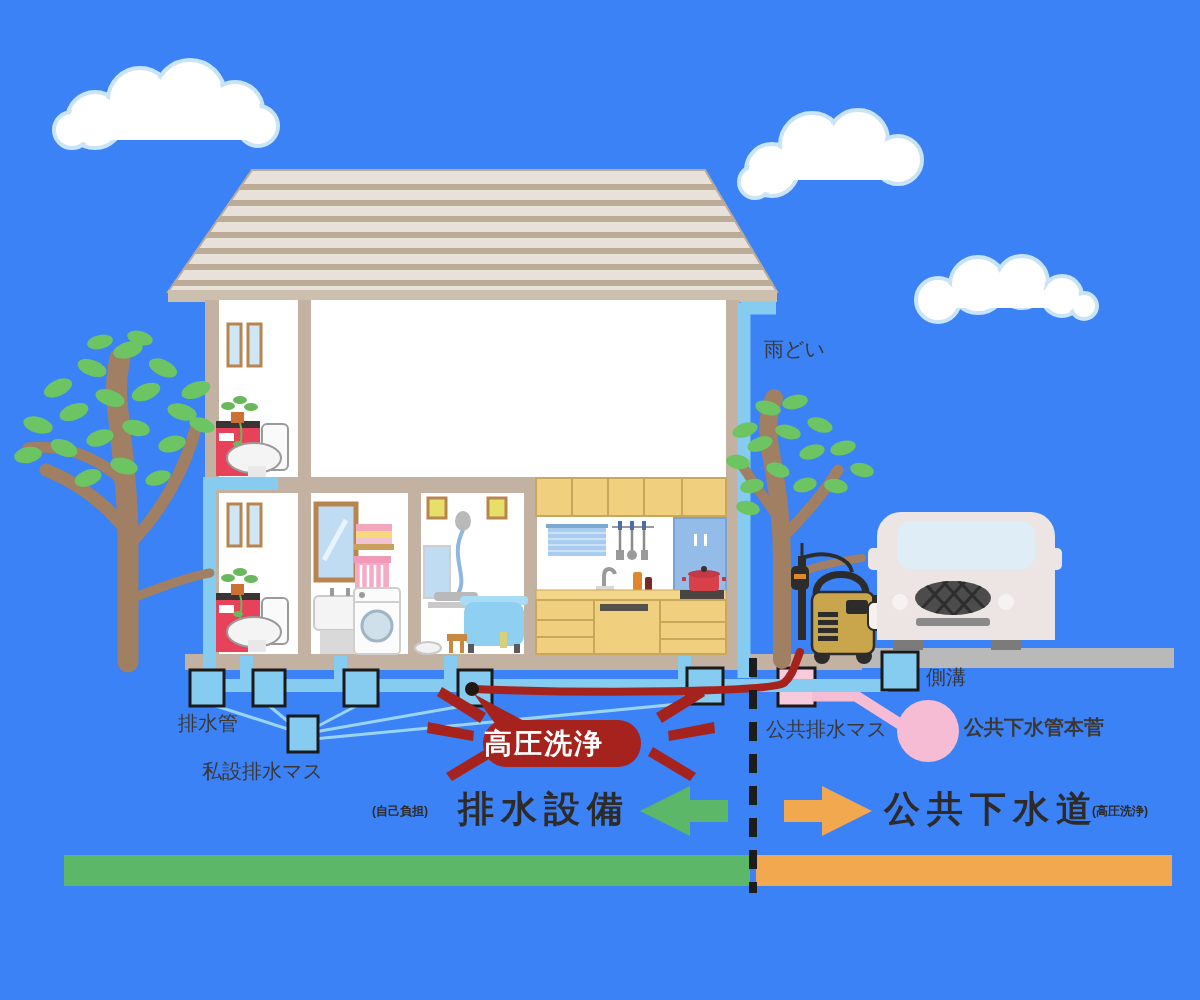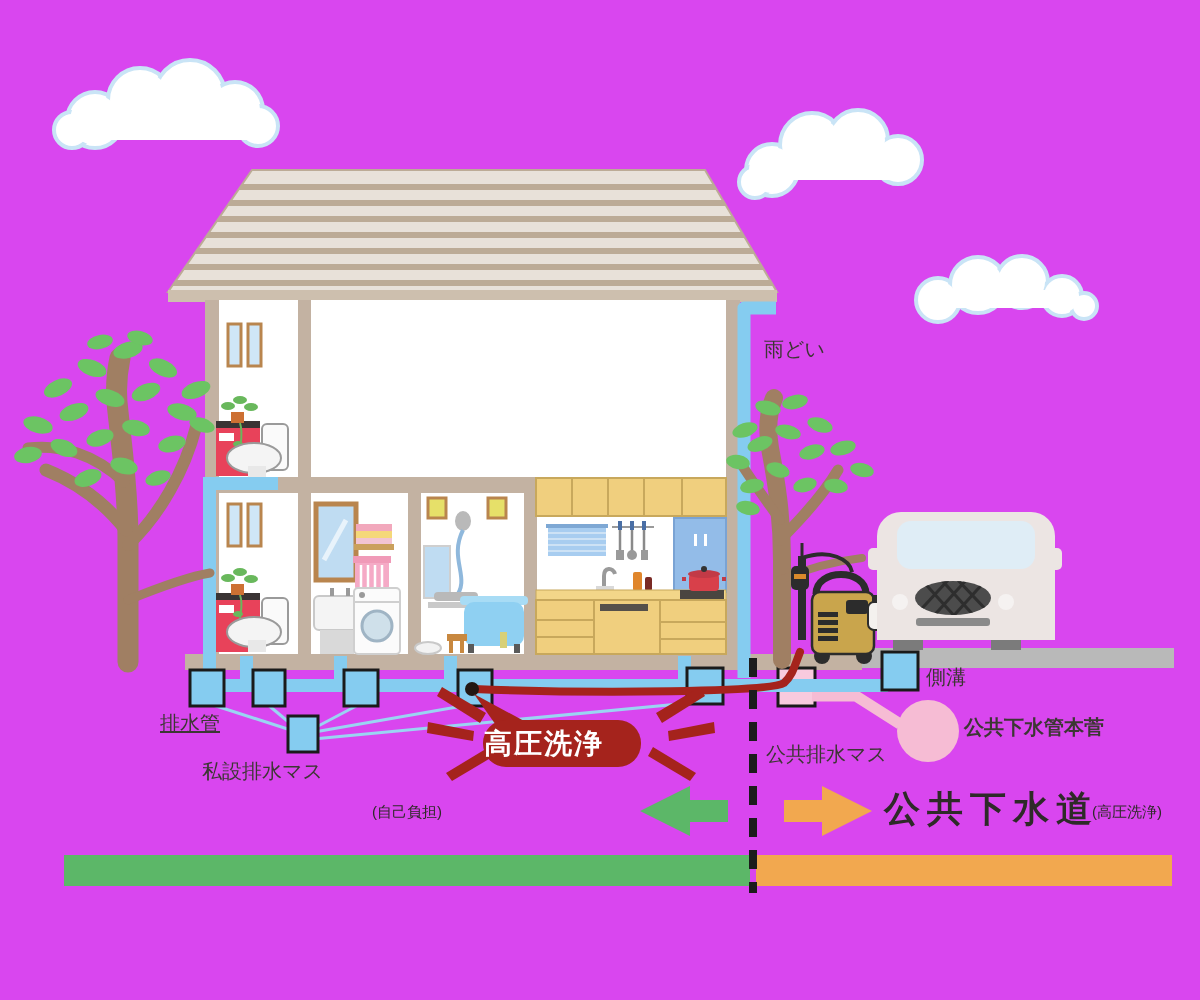--- a/index.html
+++ b/index.html
@@ -1,23 +1,23 @@
 <!DOCTYPE html>
 <html><head>
 <meta charset="utf-8">
 <style>
   html,body{margin:0;padding:0;background:#ffffff;}
-  .stage{position:relative;width:1200px;height:1000px;background:#d946ef;overflow:hidden;
+  .stage{position:relative;width:1200px;height:1000px;background:#3b82f6;overflow:hidden;
          font-family:"Liberation Sans","DejaVu Sans",sans-serif;}
   .stage svg{position:absolute;left:0;top:0;}
   .lbl{position:absolute;white-space:nowrap;font-size:20px;color:#3c3733;}
   .badge-text{position:absolute;left:484px;top:721px;width:158px;height:46px;line-height:46px;
       text-align:left;font-size:28px;font-weight:bold;color:#ffffff;letter-spacing:2px;}
   .title{position:absolute;font-size:36px;font-weight:bold;color:#2e2a28;letter-spacing:7px;white-space:nowrap;}
-  .note{position:absolute;font-size:15px;font-weight:normal;color:#2e2a28;white-space:nowrap;}
+  .note{position:absolute;font-size:12px;font-weight:bold;color:#2e2a28;white-space:nowrap;}
 </style>
 </head>
 <body>
 
 <div class="stage">
 <svg width="1200" height="1000" viewBox="0 0 1200 1000">
 
   <g>
     <g fill="#ffffff" stroke="#c9e4f6" stroke-width="4">
       <circle cx="95" cy="120" r="28"></circle>
@@ -439,22 +439,23 @@
 
   <rect x="64" y="855" width="686" height="31" fill="#5cb768"></rect>
   <rect x="756" y="855" width="416" height="31" fill="#f2a84f"></rect>
   <polygon points="640,811 690,786 690,800 728,800 728,822 690,822 690,836" fill="#5cb768"></polygon>
   <polygon points="872,811 822,786 822,800 784,800 784,822 822,822 822,836" fill="#f2a84f"></polygon>
 
   <line x1="753" y1="658" x2="753" y2="893" stroke="#1c1c1c" stroke-width="8" stroke-dasharray="19 13"></line>
 </svg>
 
   <div class="lbl" style="left:764px;top:336px;">雨どい</div>
-  <div class="lbl" style="left:160px;top:710px;text-decoration:underline;">排水管</div>
+  <div class="lbl" style="left:178px;top:710px;">排水管</div>
   <div class="lbl" style="left:202px;top:758px;">私設排水マス</div>
-  <div class="lbl" style="left:766px;top:741px;">公共排水マス</div>
+  <div class="lbl" style="left:766px;top:716px;">公共排水マス</div>
   <div class="lbl" style="left:926px;top:664px;text-align:right;">側溝</div>
   <div class="lbl" style="left:964px;top:714px;font-weight:bold;">公共下水管本菅</div>
   <div class="badge-text">高圧洗浄</div>
   <div class="note" style="left:372px;top:803px;">(自己負担)</div>
+  <div class="title" style="left:458px;top:785px;">排水設備</div>
   <div class="title" style="left:884px;top:785px;">公共下水道</div>
   <div class="note" style="left:1092px;top:803px;">(高圧洗浄)</div>
 </div>
 
 </body></html>

